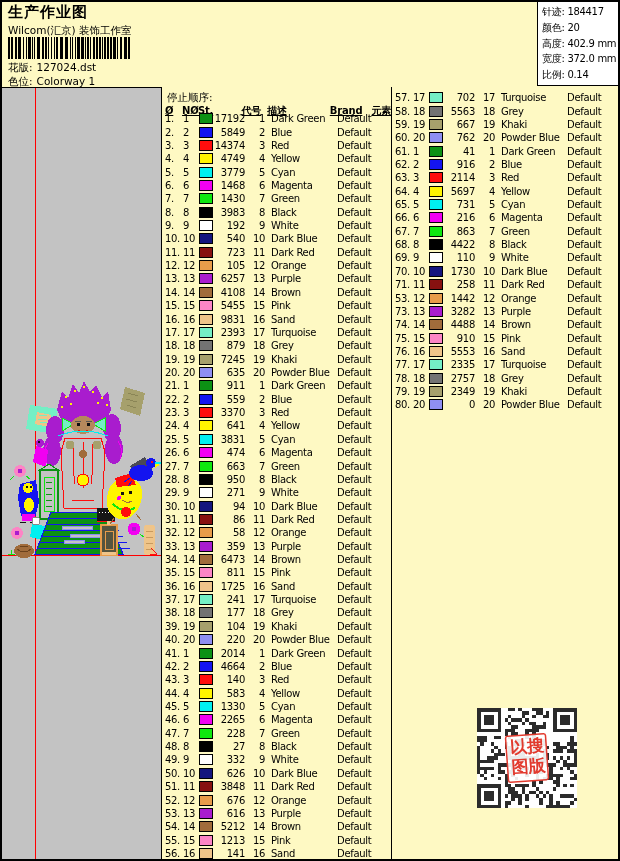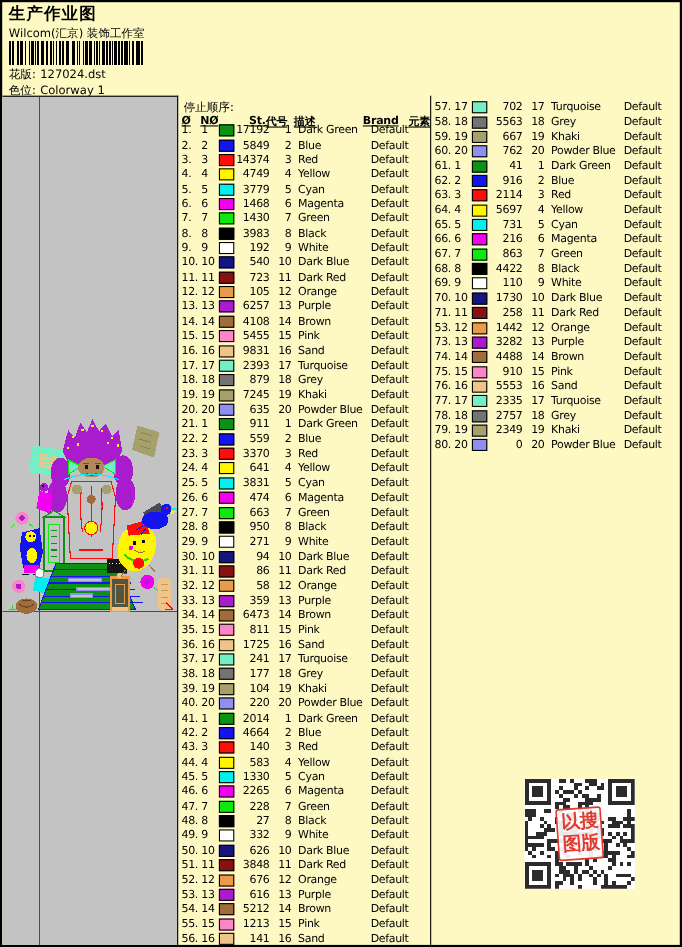--- a/index.html
+++ b/index.html
@@ -23,21 +23,21 @@
   
   .tcol{position:absolute;top:85px;height:772px;box-sizing:border-box;}
   .t1{left:160px;width:230px;border-right:1px solid #000;}
   .t2{left:390px;width:226px;}
   .seq-title{position:absolute;top:4px;left:5px;font-size:10.5px;white-space:nowrap;}
   .thead{position:absolute;top:17px;left:0;right:0;display:flex;align-items:center;height:13px;
          font-size:10px;font-weight:bold;letter-spacing:-0.2px;}
   .thead .h{text-decoration:underline;white-space:nowrap;}
   .h-no{width:18px;padding-left:3px;}
   .h-n{width:16px;}
-  .h-st{width:46px;text-align:right;}
+  .h-st{width:46px;text-align:left;}
   .h-code{width:20px;text-align:left;}
   .h-desc{width:62px;padding-left:6px;}
   .h-brand{margin-left:4px;width:44px;}
   .rows{position:absolute;top:25px;left:0;right:0;}
   .rows2{top:4px;}
   .trow{display:flex;align-items:center;height:13.36px;font-size:10px;letter-spacing:-0.3px;white-space:nowrap;}
   .c-no{width:18px;padding-left:3px;flex:none;}
   .c-n{width:16px;flex:none;}
   .c-sw{width:12px;height:9px;border:1px solid #000;flex:none;}
   .c-st{width:32px;text-align:right;flex:none;}
@@ -93,20 +93,27 @@
         <rect x="105" y="0" width="3" height="22"></rect>
         <rect x="109" y="0" width="1" height="22"></rect>
         <rect x="112" y="0" width="2" height="22"></rect>
         <rect x="116" y="0" width="3" height="22"></rect>
         <rect x="120" y="0" width="2" height="22"></rect>
       </g>
     </svg>
   <div class="meta meta-pattern"><span class="lab">花版:</span><span>127024.dst</span></div>
   <div class="meta meta-colorway"><span class="lab">色位:</span><span>Colorway 1</span></div>
 
+  <div class="stats">
+    <div class="stat-row"><span>针迹:</span> <span>184417</span></div>
+    <div class="stat-row"><span>颜色:</span> <span>20</span></div>
+    <div class="stat-row"><span>高度:</span> <span>402.9 mm</span></div>
+    <div class="stat-row"><span>宽度:</span> <span>372.0 mm</span></div>
+    <div class="stat-row"><span>比例:</span> <span>0.14</span></div>
+  </div>
 
   <div class="preview">
     <svg viewBox="0 0 159 771" preserveAspectRatio="none" shape-rendering="crispEdges">
       <g stroke="#FF0000">
         <line x1="33.5" y1="0" x2="33.5" y2="771"></line>
         <line x1="0" y1="467.5" x2="159" y2="467.5"></line>
       </g>
       <g>
 
         <polygon points="28,317 56,321 52,346 24,341" fill="#74EFC5"></polygon>

